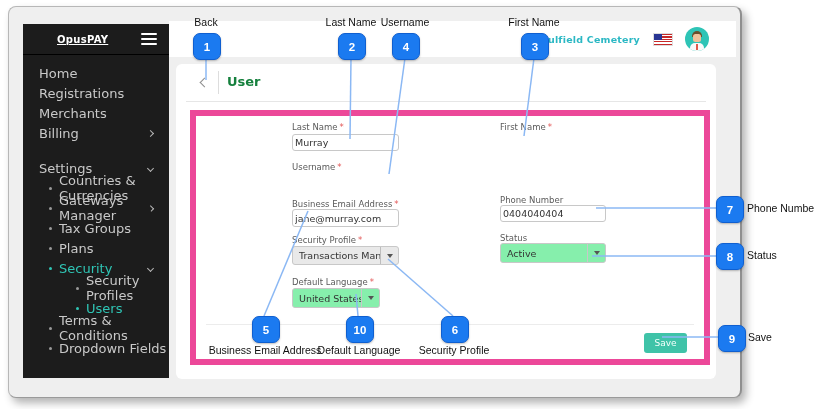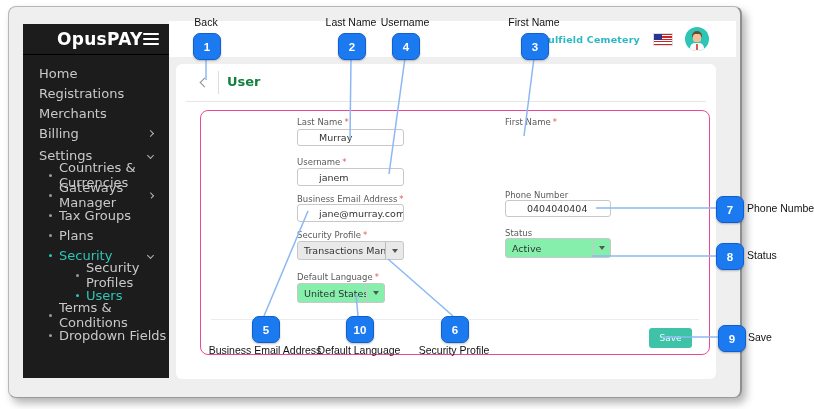--- a/index.html
+++ b/index.html
@@ -7,29 +7,29 @@
          font-family:"DejaVu Sans",sans-serif;}
 
   
   .frame{position:absolute;left:8px;top:6px;width:731px;height:390px;background:#efefef;
          border:1px solid #b7b7b7;border-right:2px solid #8f8f8f;border-bottom:1px solid #9a9a9a;
          border-radius:8px;box-shadow:4px 5px 9px rgba(0,0,0,.30);}
 
   
   .sidebar{position:absolute;left:14px;top:17px;width:146px;height:354px;background:#1c1c1c;color:#c9c9c9;}
   .sb-head{height:30px;display:flex;align-items:center;padding:0 12px;border-bottom:1px solid #000;}
-  .brand{margin-left:22px;color:#fff;font-weight:bold;font-size:17px;letter-spacing:.3px;}
+  .brand{margin-left:22px;color:#fff;font-weight:bold;font-size:10px;letter-spacing:.3px;text-decoration:underline;}
   .burger{margin-left:auto;display:flex;flex-direction:column;gap:3px;cursor:pointer;}
   .burger i{display:block;width:16px;height:2px;background:#fff;border-radius:1px;}
   .sb-items{padding-top:8px;}
   .s-item{display:flex;align-items:center;height:20px;font-size:13px;cursor:pointer;}
   .lvl0{padding-left:16px;}
   .lvl1{padding-left:26px;}
   .lvl2{padding-left:53px;}
-  .gap-top{margin-top:2px;}
+  .gap-top{margin-top:15px;}
   .dot{width:3px;height:3px;border-radius:50%;background:#9a9a9a;margin-right:7px;flex:0 0 auto;}
   .active .dot{background:#2fc5b5;}
   .active .s-label{color:#2fc5b5;}
   .chev{width:4px;height:4px;border-right:1.3px solid #b5b5b5;border-bottom:1.3px solid #b5b5b5;
         display:inline-block;margin-left:auto;margin-right:16px;}
   .chev.right{transform:rotate(-45deg);}
   .chev.down{transform:rotate(45deg);}
 
   
   .topbar{position:absolute;left:160px;top:14px;width:567px;height:36px;background:#fff;
@@ -48,26 +48,26 @@
   
   .panel{position:absolute;left:167px;top:57px;width:540px;height:315px;background:#fff;border-radius:6px;}
   .back-btn{position:absolute;left:20px;top:11px;width:16px;height:16px;cursor:pointer;}
   .back-btn .chevL{position:absolute;left:5px;top:4px;width:6px;height:6px;
                    border-left:1.6px solid #8e8e8e;border-bottom:1.6px solid #8e8e8e;transform:rotate(45deg);}
   .vdiv{position:absolute;left:42px;top:7px;width:1px;height:23px;background:#ddd;}
   .page-title{position:absolute;left:51px;top:10px;font-size:13px;font-weight:bold;color:#15803d;}
   .panel-hr{position:absolute;left:10px;right:10px;top:37px;height:1px;background:#e6e6e6;}
 
   
-  .card{position:absolute;left:24px;top:46px;width:508px;height:243px;background:#fff;
-        border:1px solid #ec4899;border-radius:8px;}
+  .card{position:absolute;left:14px;top:46px;width:508px;height:243px;background:#fff;
+        border:6px solid #ec4899;border-radius:0;}
   .f-label{position:absolute;font-size:8.5px;color:#5a5a5a;white-space:nowrap;}
   .req{color:#e25555;margin-left:2px;}
   .inp{position:absolute;box-sizing:border-box;border:1px solid #c8c8c8;border-radius:3px;background:#fff;
-       font-family:"DejaVu Sans",sans-serif;font-size:9.5px;color:#333;padding:0 0 0 21px;outline:none;}
+       font-family:"DejaVu Sans",sans-serif;font-size:9.5px;color:#333;padding:0 0 0 2px;outline:none;}
   .sel{position:absolute;box-sizing:border-box;border:1px solid #c8c8c8;border-radius:3px;background:#86efac;
        display:flex;align-items:center;font-size:9.5px;color:#333;cursor:pointer;}
   .sel .sel-txt{padding-left:6px;flex:1;white-space:nowrap;overflow:hidden;}
   .sel .arrow-box{width:17px;align-self:stretch;border-left:1px solid #c8c8c8;display:flex;
                   align-items:center;justify-content:center;}
   .tri{width:0;height:0;border-left:3px solid transparent;border-right:3px solid transparent;
        border-top:4px solid #555;}
   .sel.grey{background:#e9e9e9;}
   .sel.grey .arrow-box{border-left:1px solid #bdbdbd;}
   .card-hr{position:absolute;left:10px;right:10px;top:208px;height:1px;background:#ececec;}
@@ -196,21 +196,20 @@
 
         <label class="f-label" style="left:96px;top:6px;">
           <span>Last Name</span><span class="req">*</span></label>
         <input class="inp" style="left: 96px; top: 18px; width: 107px; height: 17px;" value="Murray">
 
         <label class="f-label" style="left:304px;top:6px;">
           <span>First Name</span><span class="req">*</span></label>
 
         <label class="f-label" style="left:96px;top:46px;">
           <span>Username</span><span class="req">*</span></label>
-        <input class="inp" style="left: 96px; top: 57px; width: 107px; height: 18px;" value="janem">
 
         <label class="f-label" style="left:96px;top:83px;">
           <span>Business Email Address</span><span class="req">*</span></label>
         <input class="inp" style="left: 96px; top: 93px; width: 107px; height: 18px;" value="jane@murray.com">
 
         <label class="f-label" style="left:304px;top:79px;">
           <span>Phone Number</span></label>
         <input class="inp" style="left: 304px; top: 89px; width: 106px; height: 17px;" value="0404040404">
 
         <label class="f-label" style="left:96px;top:119px;">

